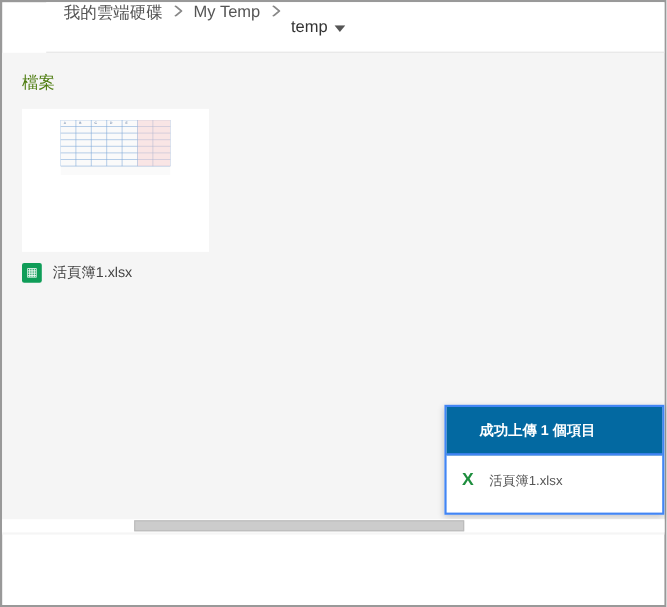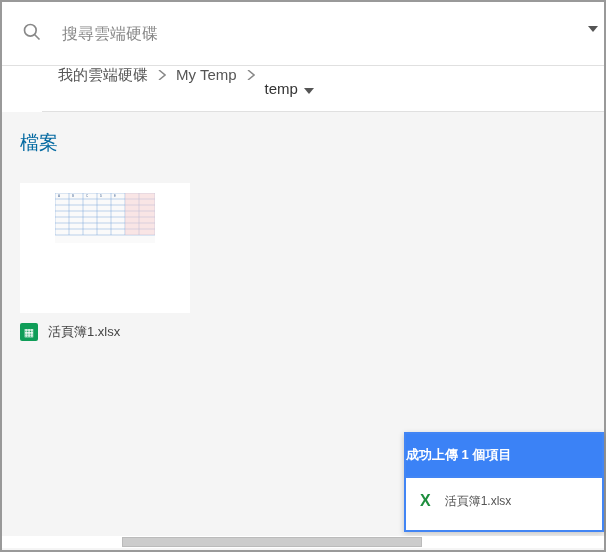--- a/index.html
+++ b/index.html
@@ -9,55 +9,41 @@
   .searchbar .icon { color: #888; margin-right: 20px; }
   .searchbar input { border: none; outline: none; font-size: 16px; color: #555; flex: 1; background: transparent; }
   .searchbar input::placeholder { color: #888; }
   .dd { position: absolute; right: 6px; top: 18px; color: #555; }
   .breadcrumb { height: 46px; display: flex; padding: 0 16px; font-size: 15px; color: #555; border-bottom: 1px solid #e0e0e0; background: #fff; margin-left: 40px; }
   .breadcrumb .seg { cursor: pointer; }
   .breadcrumb .chev { margin: 0 10px; color: #888; }
   .breadcrumb .current { font-weight: normal; color: #333; display: flex; align-items: center; }
   .breadcrumb .current .caret { margin-left: 6px; }
   .content { background: #f5f5f5; height: calc(100% - 64px - 46px); padding: 18px; position: relative; }
-  .section-label { font-size: 19px; color: #0369a1; margin-bottom: 27px; }
+  .section-label { font-size: 15px; color: #4d7c0f; margin-bottom: 14px; }
   .file-card { width: 170px; }
   .thumb { width: 170px; height: 130px; background: #fff; display: flex; align-items: flex-start; justify-content: center; padding-top: 10px; cursor: pointer; }
   .thumb svg { display: block; }
   .file-row { display: flex; align-items: center; margin-top: 10px; }
   .file-row .ficon { width: 18px; height: 18px; background: #0f9d58; border-radius: 2px; display: flex; align-items: center; justify-content: center; margin-right: 10px; }
   .file-row .ficon span { color: #fff; font-size: 11px; line-height: 1; }
   .file-row .fname { font-size: 13px; color: #444; }
   .toast { position: absolute; right: 0; bottom: 18px; width: 200px; border: 2px solid #4285f4; background: #fff; box-shadow: 0 2px 6px rgba(0,0,0,0.2); }
-  .toast-header { background: #3b82f6; color: #fff; font-size: 13px; padding: 12px 0; font-weight: bold; border-bottom: 2px solid #4285f4; }
+  .toast-header { background: #0369a1; color: #fff; font-size: 13px; padding: 12px 30px; font-weight: bold; border-bottom: 2px solid #4285f4; }
   .toast-body { display: flex; align-items: center; padding: 14px 14px 20px 14px; }
   .xicon { color: #1e8e3e; font-weight: bold; font-size: 16px; margin-right: 14px; font-family: Arial, sans-serif; }
   .toast-body .fname { font-size: 12px; color: #555; }
   .hscroll { position: absolute; bottom: 2px; left: 0; right: 0; height: 12px; background: #fff; }
   .hscroll .track { position: absolute; left: 120px; width: 300px; height: 10px; top: 1px; background: #ccc; border: 1px solid #bbb; }
 </style>
 </head>
 <body>
 
 <div class="frame">
 
-  <div class="searchbar">
-    <span class="icon">
-      <svg width="20" height="20" viewBox="0 0 24 24" fill="none" stroke="#888" stroke-width="2">
-          <circle cx="10" cy="10" r="7"></circle>
-          <line x1="21" y1="21" x2="15" y2="15"></line>
-        </svg>
-    </span>
-    <input type="text" placeholder="搜尋雲端硬碟" style="">
-    <span class="dd">
-      <svg width="10" height="10" viewBox="0 0 10 10">
-          <path d="M0 2 L5 8 L10 2 Z" fill="#555"></path>
-        </svg>
-    </span>
-  </div>
 
   <div class="breadcrumb">
     <span class="seg">我的雲端硬碟</span>
     <span class="chev">
       <svg width="8" height="10" viewBox="0 0 8 10">
           <path d="M1 0 L7 5 L1 10" fill="none" stroke="#888" stroke-width="1.5"></path>
         </svg>
     </span>
     <span class="seg">My Temp</span>
     <span class="chev">

